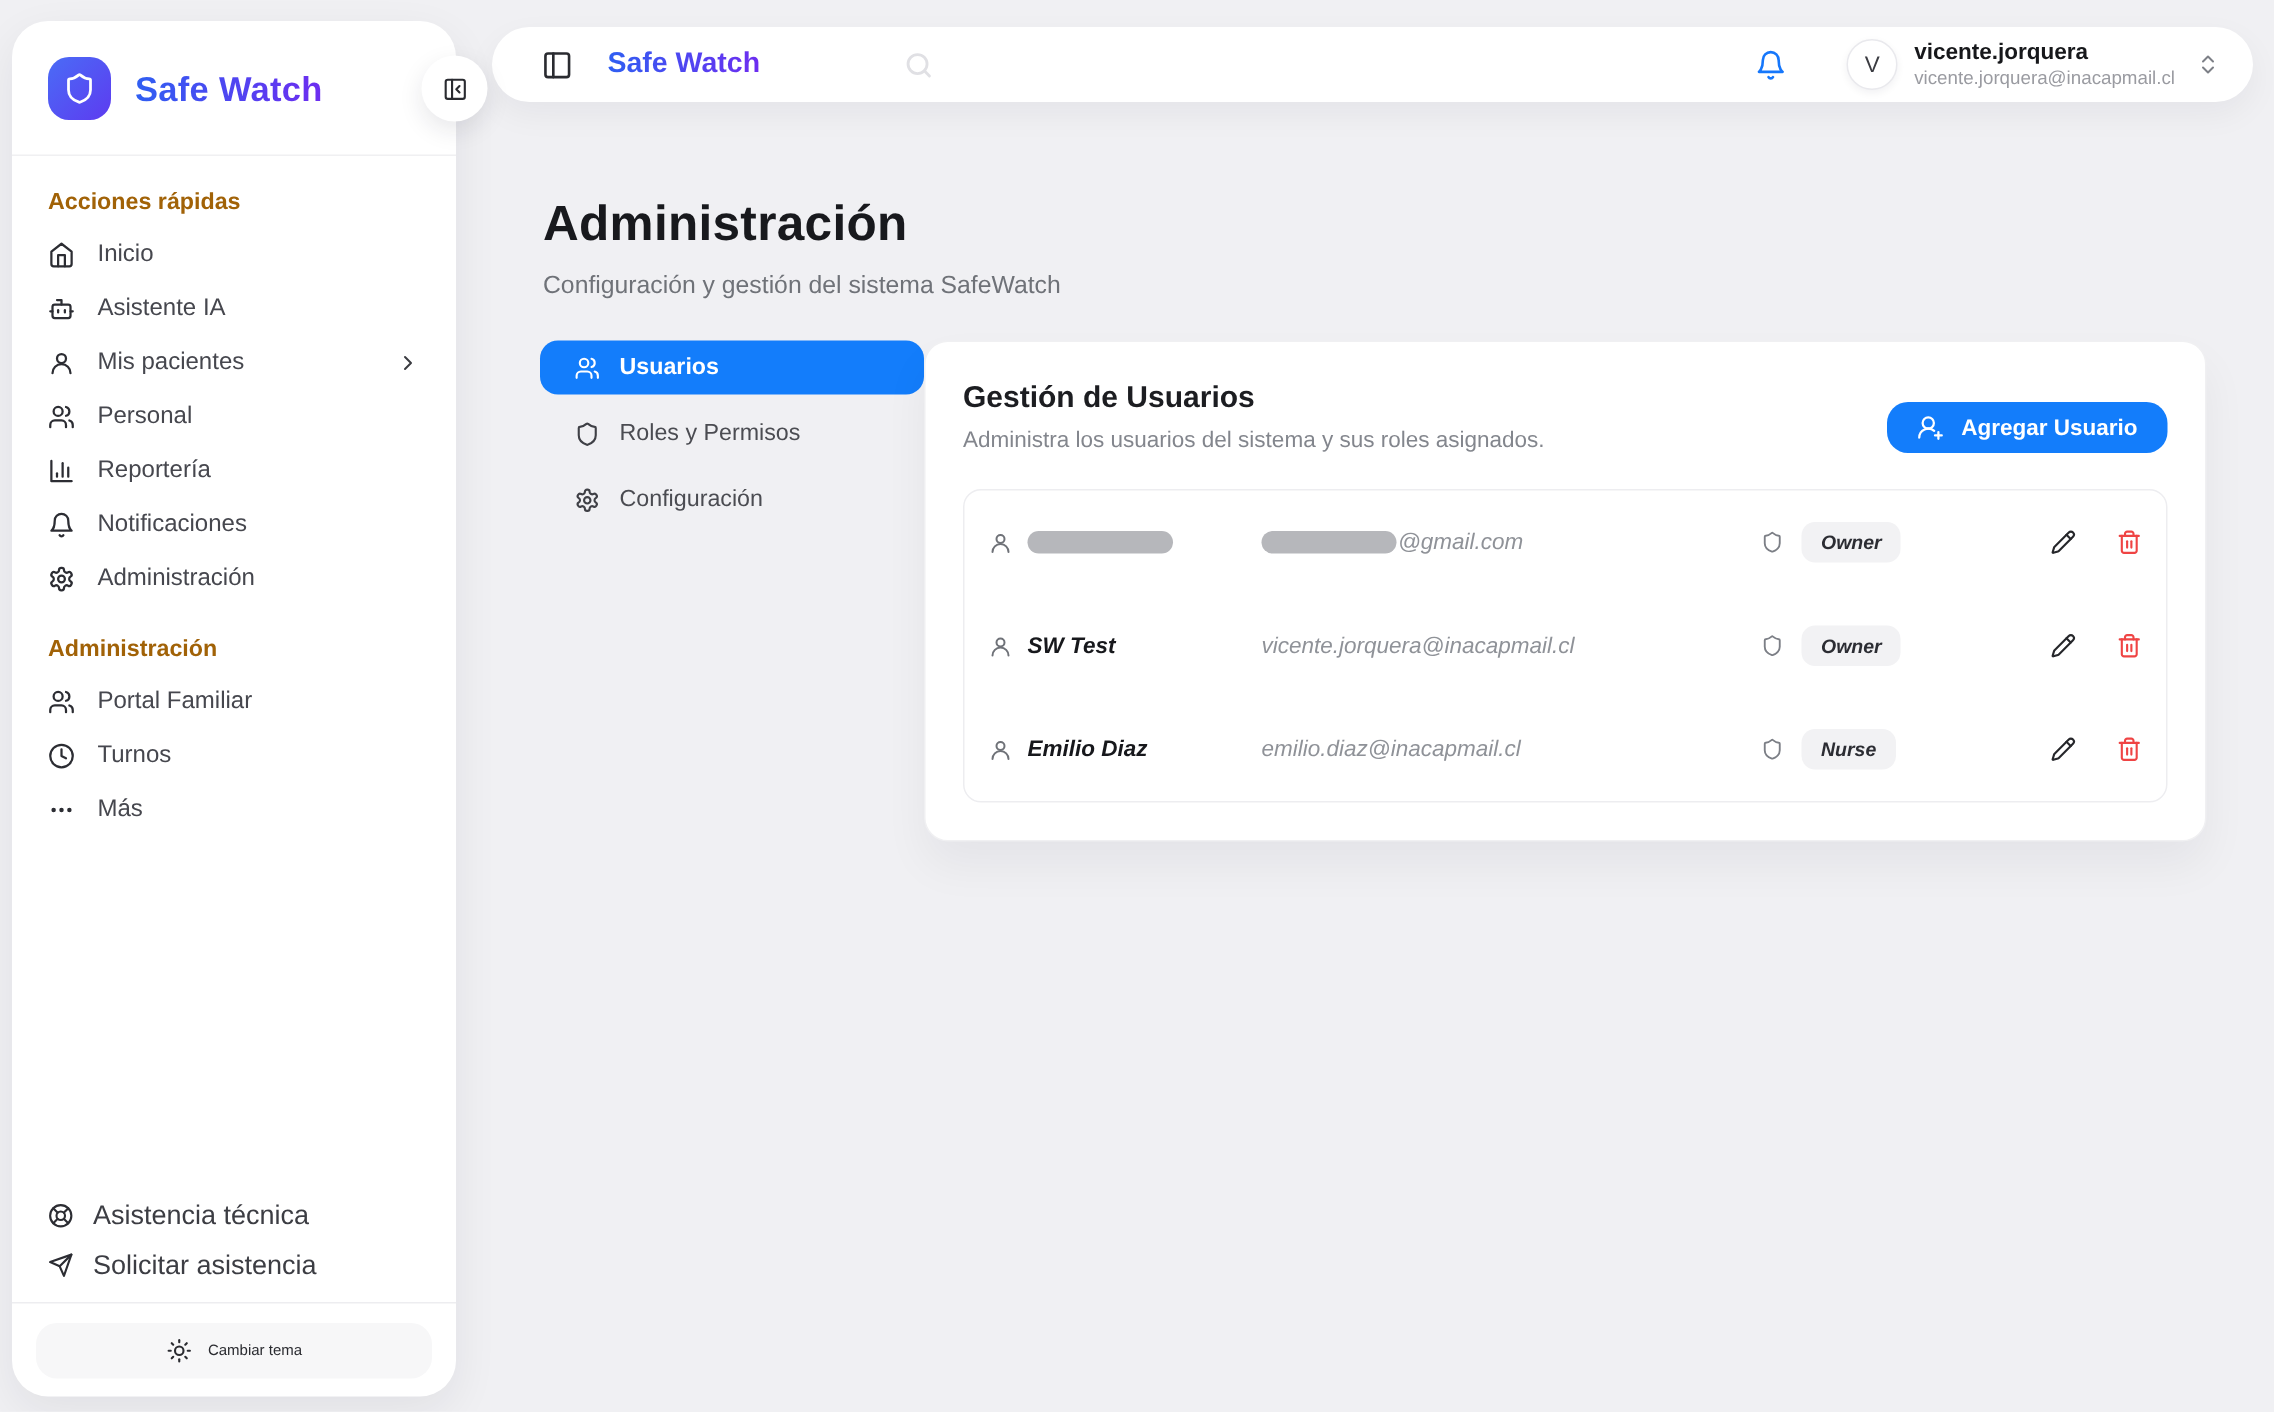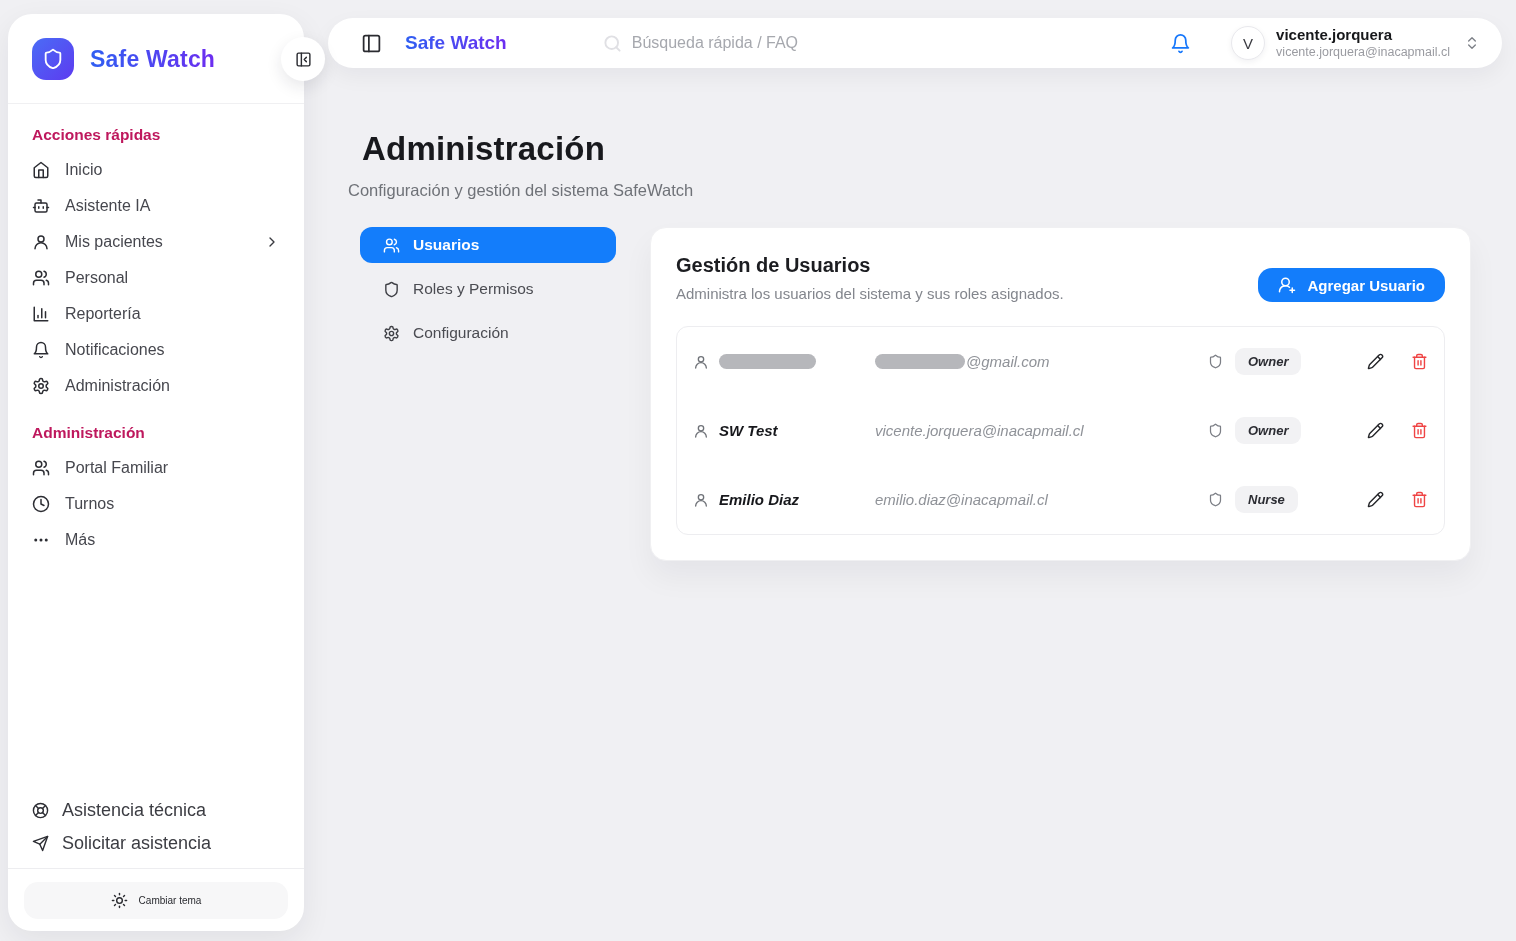--- a/index.html
+++ b/index.html
@@ -16,21 +16,21 @@
                background:linear-gradient(135deg,#4a6cf6,#5d3bf0);
                display:flex; align-items:center; justify-content:center; color:#fff; }
   .logo-text { font-size:23px; font-weight:800; letter-spacing:.2px;
                background:linear-gradient(90deg,#2f5ff2,#6d2df0);
                -webkit-background-clip:text; background-clip:text; color:transparent; }
   .collapse-btn { position:absolute; left:281px; top:37px; width:44px; height:44px; border:none;
                   border-radius:50%; background:#fff; box-shadow:0 6px 16px rgba(25,25,45,.10);
                   display:flex; align-items:center; justify-content:center; color:#2a2b30;
                   cursor:pointer; z-index:4; }
   .nav { padding:18px 24px 0 24px; }
-  .nav-heading { font-size:15.5px; font-weight:700; color:#be185d; margin:4px 0 8px 0; }
+  .nav-heading { font-size:15.5px; font-weight:700; color:#a16207; margin:4px 0 8px 0; }
   .nav-heading.second { margin-top:20px; }
   .nav-item { display:flex; align-items:center; gap:15px; height:36px; cursor:pointer;
               font-size:16px; color:#46474e; }
   .nav-item .icn { display:flex; color:#2c2d33; }
   .nav-item .grow { flex:1; }
   .nav-item .chev { color:#3a3b40; display:flex; }
   .sidebar-footer { position:absolute; left:0; right:0; bottom:12px; }
   .footer-items { padding:0 24px; }
   .footer-item { display:flex; align-items:center; gap:13px; height:33px; cursor:pointer;
                  font-size:18px; color:#3c3d43; }
@@ -60,22 +60,22 @@
                display:flex; align-items:center; justify-content:center;
                font-size:15px; color:#3a3b41; cursor:pointer; }
   .tb-user { margin-left:11px; line-height:1.25; cursor:pointer; }
   .tb-user .name { font-size:15px; font-weight:700; color:#17181b; }
   .tb-user .mail { font-size:12.5px; color:#9a9ba1; }
   .tb-caret { margin-left:14px; color:#7d8087; display:flex; cursor:pointer; }
 
   
   .main { position:absolute; left:328px; top:68px; right:45px; }
   .page-title { margin:62px 0 0 34px; font-size:33px; font-weight:800; color:#18191d; letter-spacing:.2px; }
-  .page-subtitle { margin:13px 0 0 20px; font-size:16.5px; color:#6f7278; }
-  .content-row { margin:27px 0 0 32px; display:flex; gap:34px; align-items:flex-start; }
+  .page-subtitle { margin:13px 0 0 34px; font-size:16.5px; color:#6f7278; }
+  .content-row { margin:27px 0 0 32px; display:flex; align-items:flex-start; }
 
   .tabs { width:256px; flex:0 0 auto; }
   .tab { height:36px; border-radius:12px; display:flex; align-items:center; gap:13px;
          padding-left:23px; margin-bottom:8px; font-size:15.5px; color:#4b4c52; cursor:pointer; }
   .tab .icn { display:flex; color:#3f4046; }
   .tab.active { background:#137dfb; color:#fff; font-weight:700; }
   .tab.active .icn { color:#fff; }
 
   .card { flex:1; background:#fff; border:1px solid #f0f0f2; border-radius:16px;
           padding:26px 25px 25px 25px; box-shadow:0 16px 30px rgba(25,25,45,.05); }
@@ -308,21 +308,20 @@
         </svg>
       </span>
     <span class="tb-brand">Safe Watch</span>
     <div class="tb-search">
       <span class="icn">
           <svg width="19" height="19" viewBox="0 0 24 24" fill="none" stroke="currentColor" stroke-width="2.4" stroke-linecap="round" stroke-linejoin="round">
             <circle cx="11" cy="11" r="8"></circle>
             <path d="m21 21-4.3-4.3"></path>
           </svg>
         </span>
-      <input type="text" placeholder="Búsqueda rápida / FAQ" style="">
     </div>
     <div class="tb-right">
       <span class="tb-bell">
           <svg width="21" height="21" viewBox="0 0 24 24" fill="none" stroke="currentColor" stroke-width="2" stroke-linecap="round" stroke-linejoin="round">
             <path d="M6 8a6 6 0 0 1 12 0c0 7 3 9 3 9H3s3-2 3-9"></path>
             <path d="M10.3 21a1.94 1.94 0 0 0 3.4 0"></path>
           </svg>
         </span>
       <div class="tb-avatar">
           <span>V</span>

